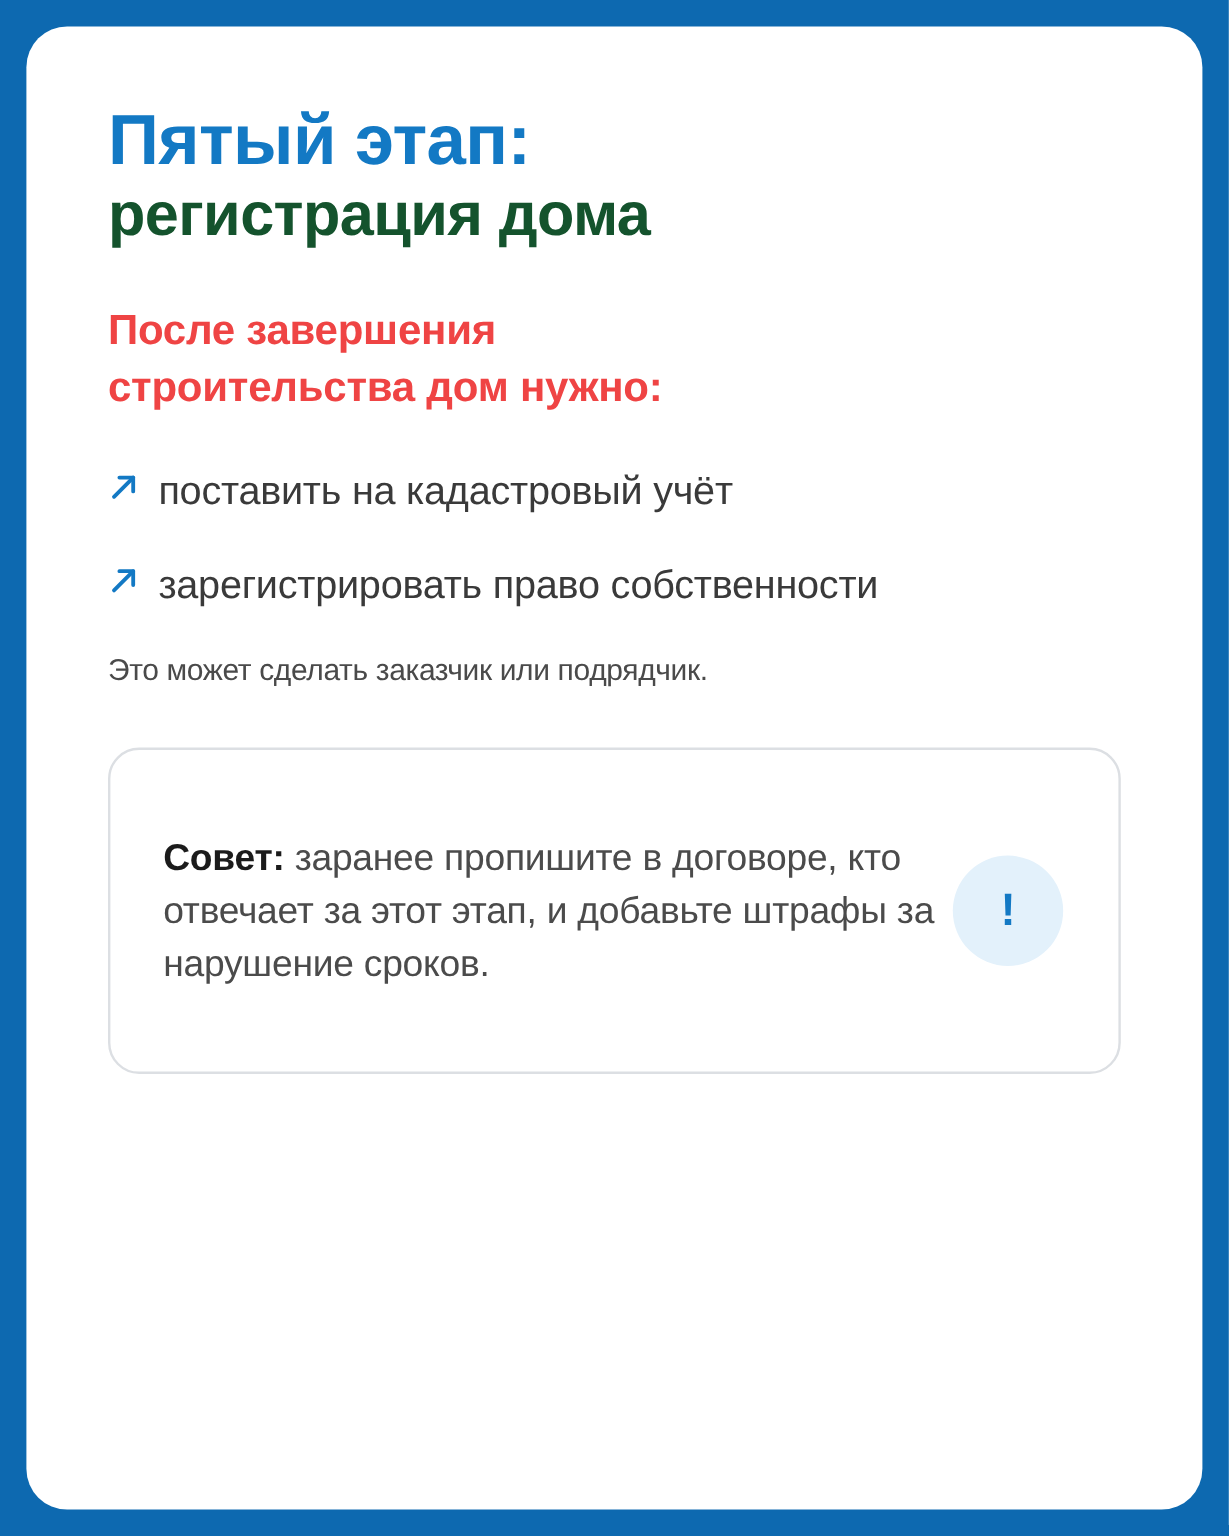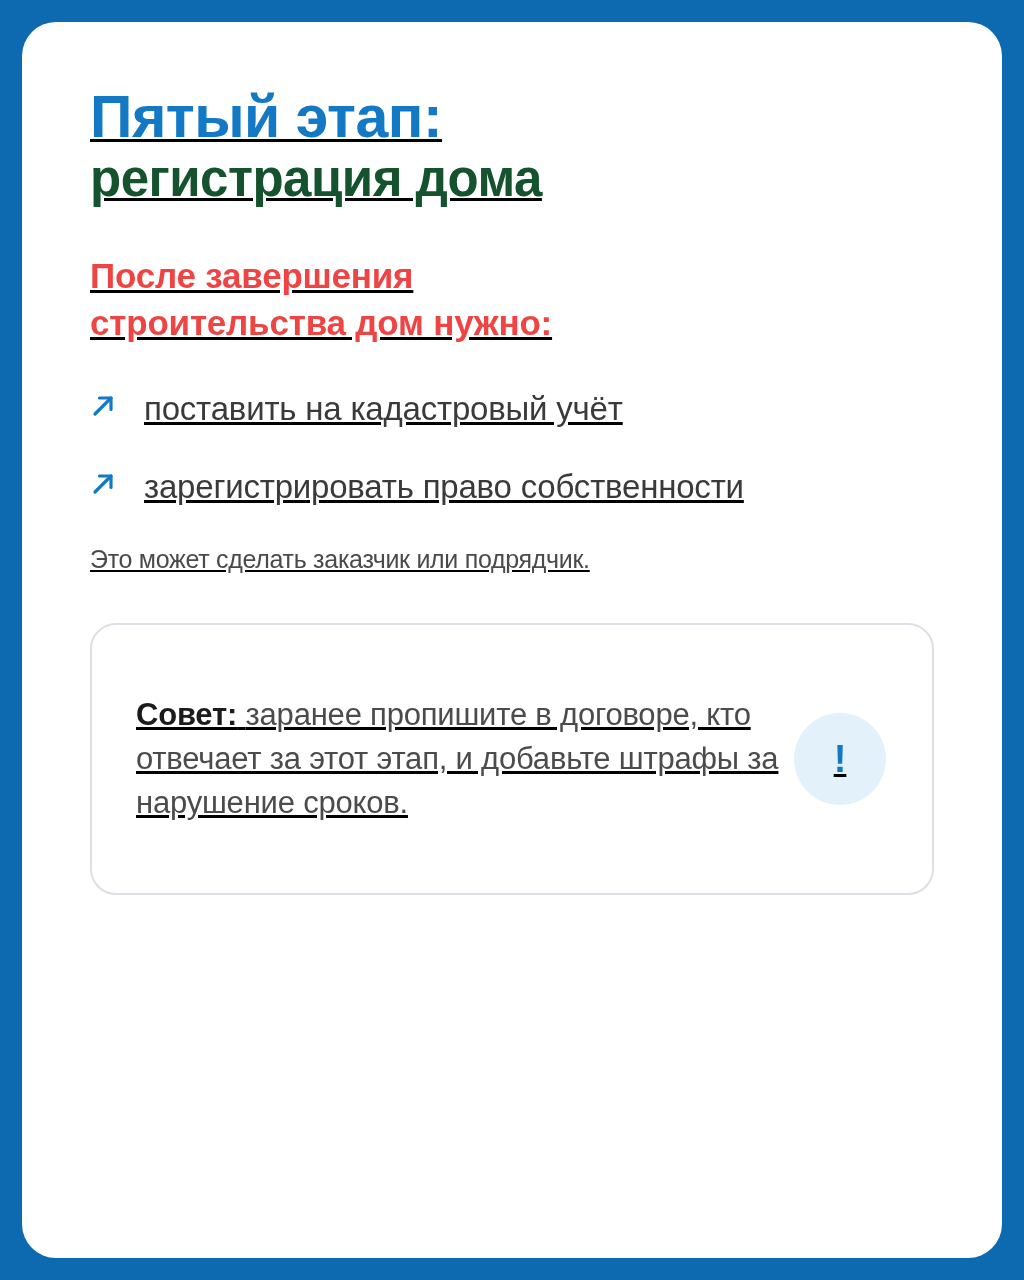--- a/index.html
+++ b/index.html
@@ -18,21 +18,20 @@
 
   .slide {
     position: absolute;
     left: 22px;
     top: 22px;
     width: 980px;
     height: 1236px;
     background: #ffffff;
     border-radius: 34px;
     overflow: hidden;
-    text-decoration: underline;
   }
 
   .content {
     padding: 62px 68px 0 68px;
   }
 
   
   .title-line1 {
     font-size: 59px;
     font-weight: 700;
@@ -59,21 +58,21 @@
   }
 
   
   .bullets {
     margin-top: 42px;
     list-style: none;
   }
   .bullet {
     display: flex;
     align-items: flex-start;
-    gap: 28px;
+    gap: 16px;
     margin-bottom: 38px;
   }
   .bullet-icon {
     flex: 0 0 auto;
     width: 26px;
     height: 34px;
     position: relative;
     top: 4px;
   }
   .bullet-icon svg { display: block; }

